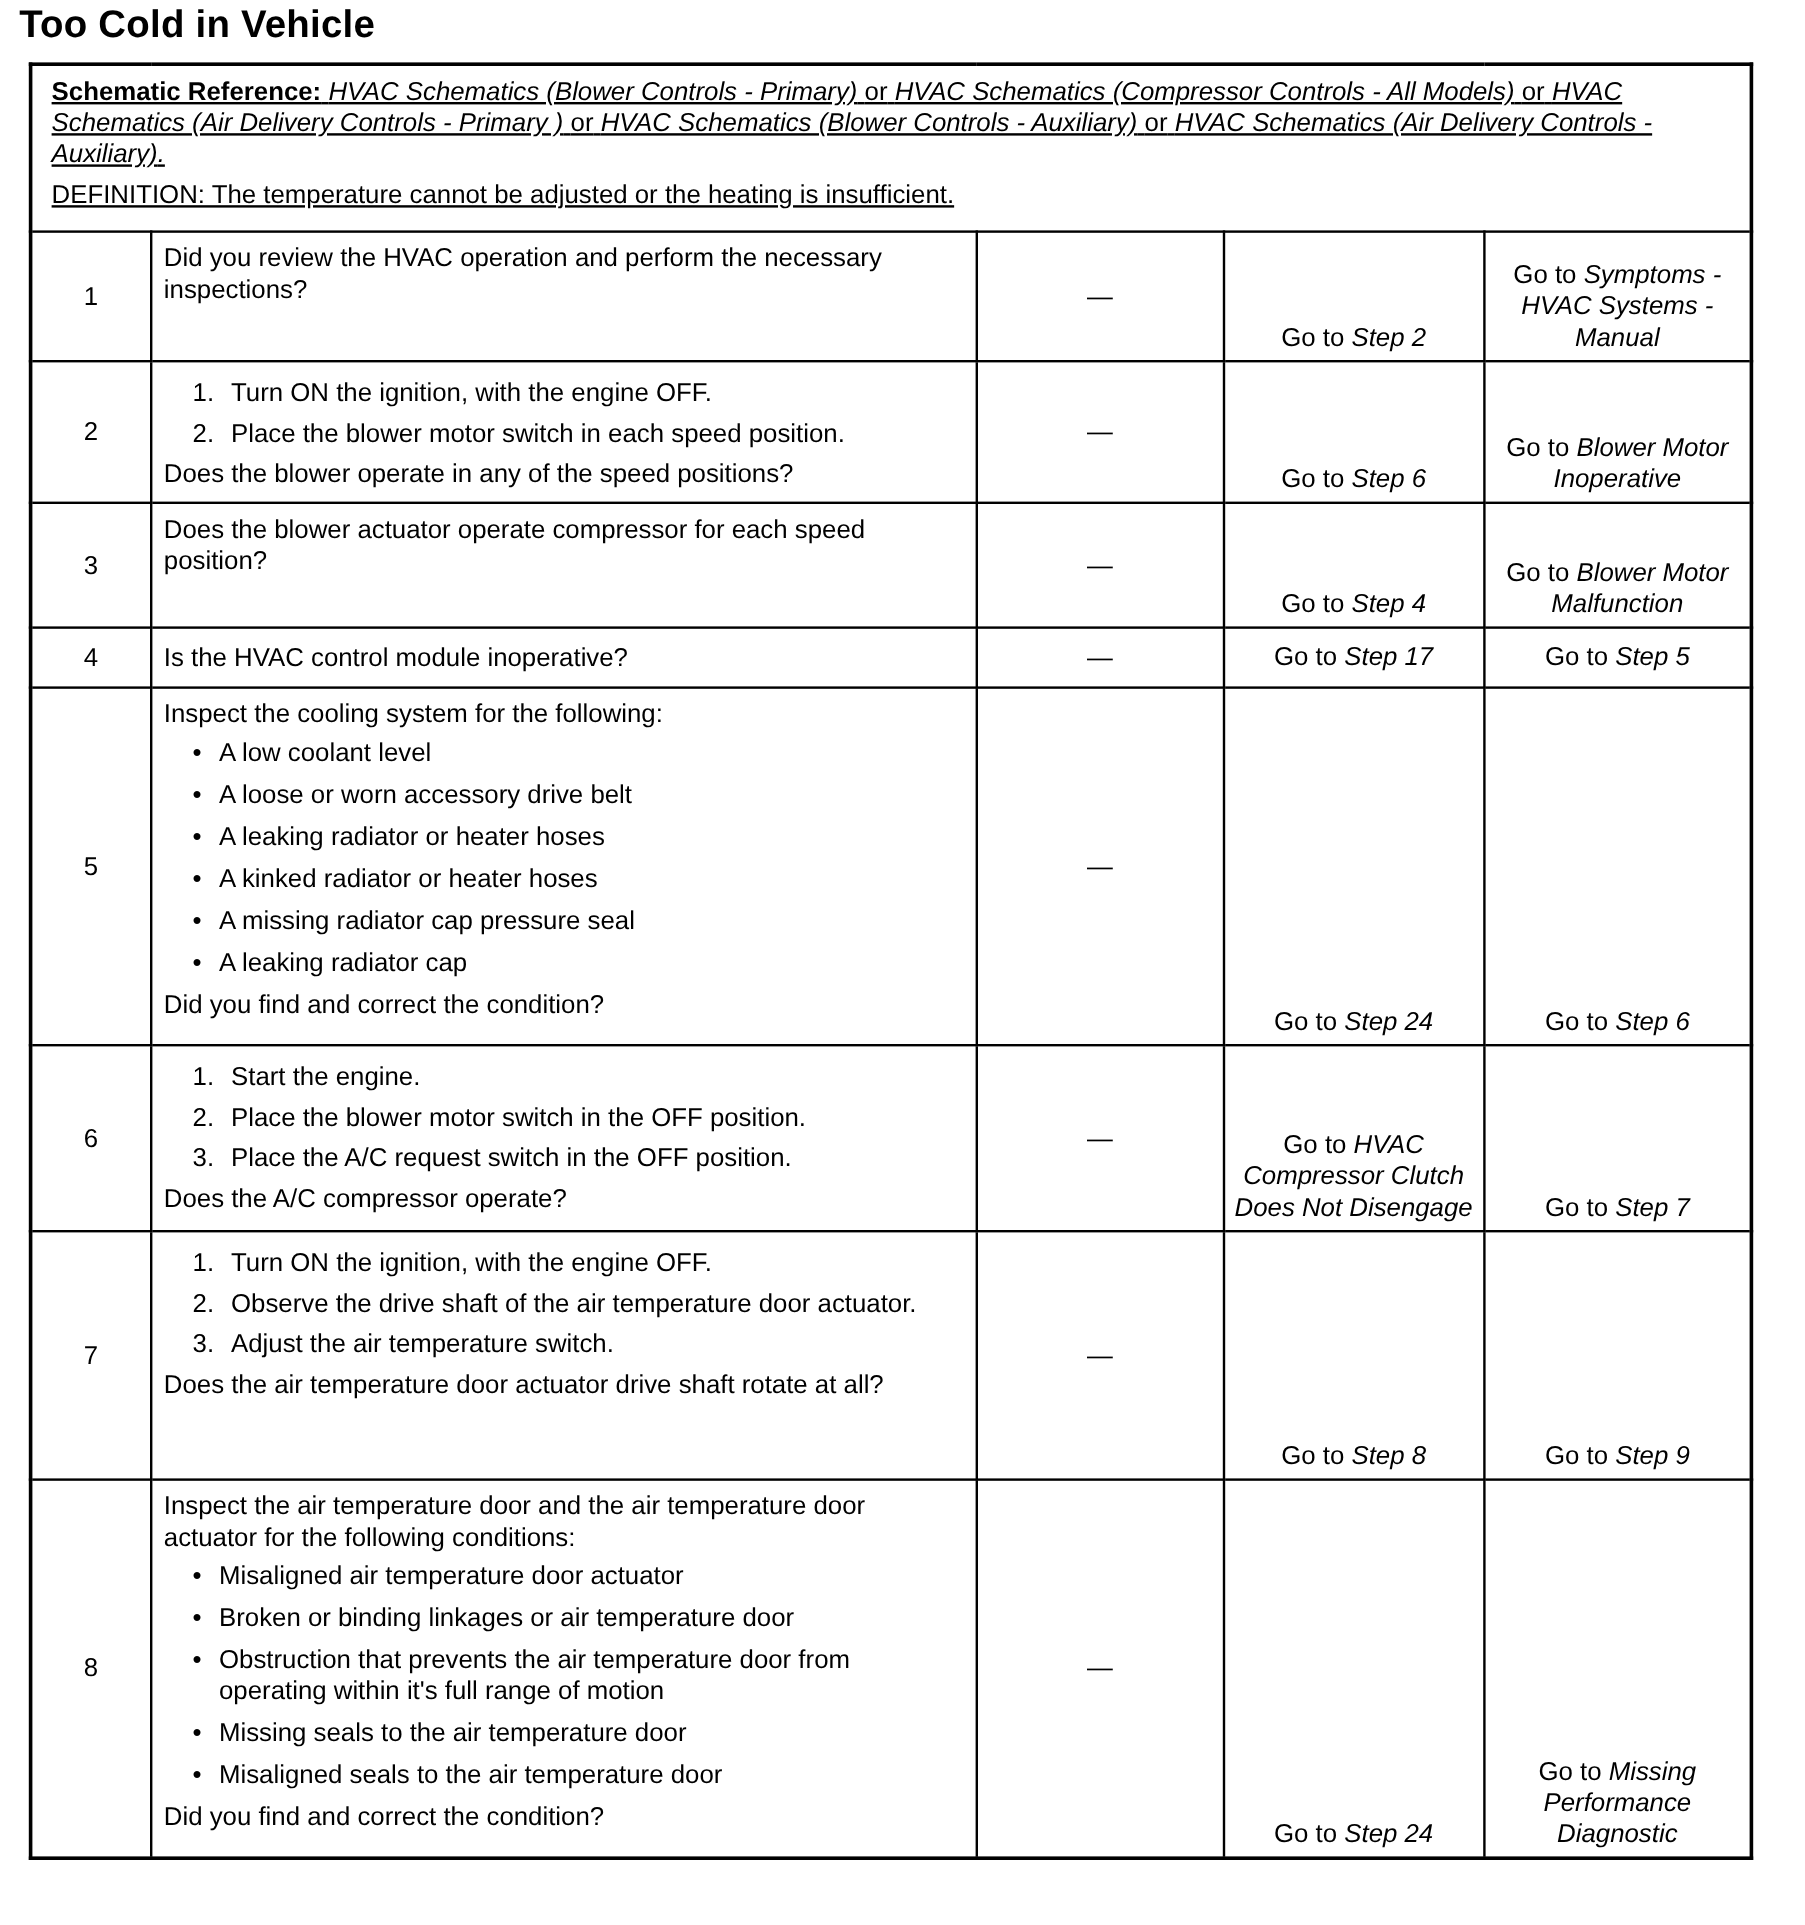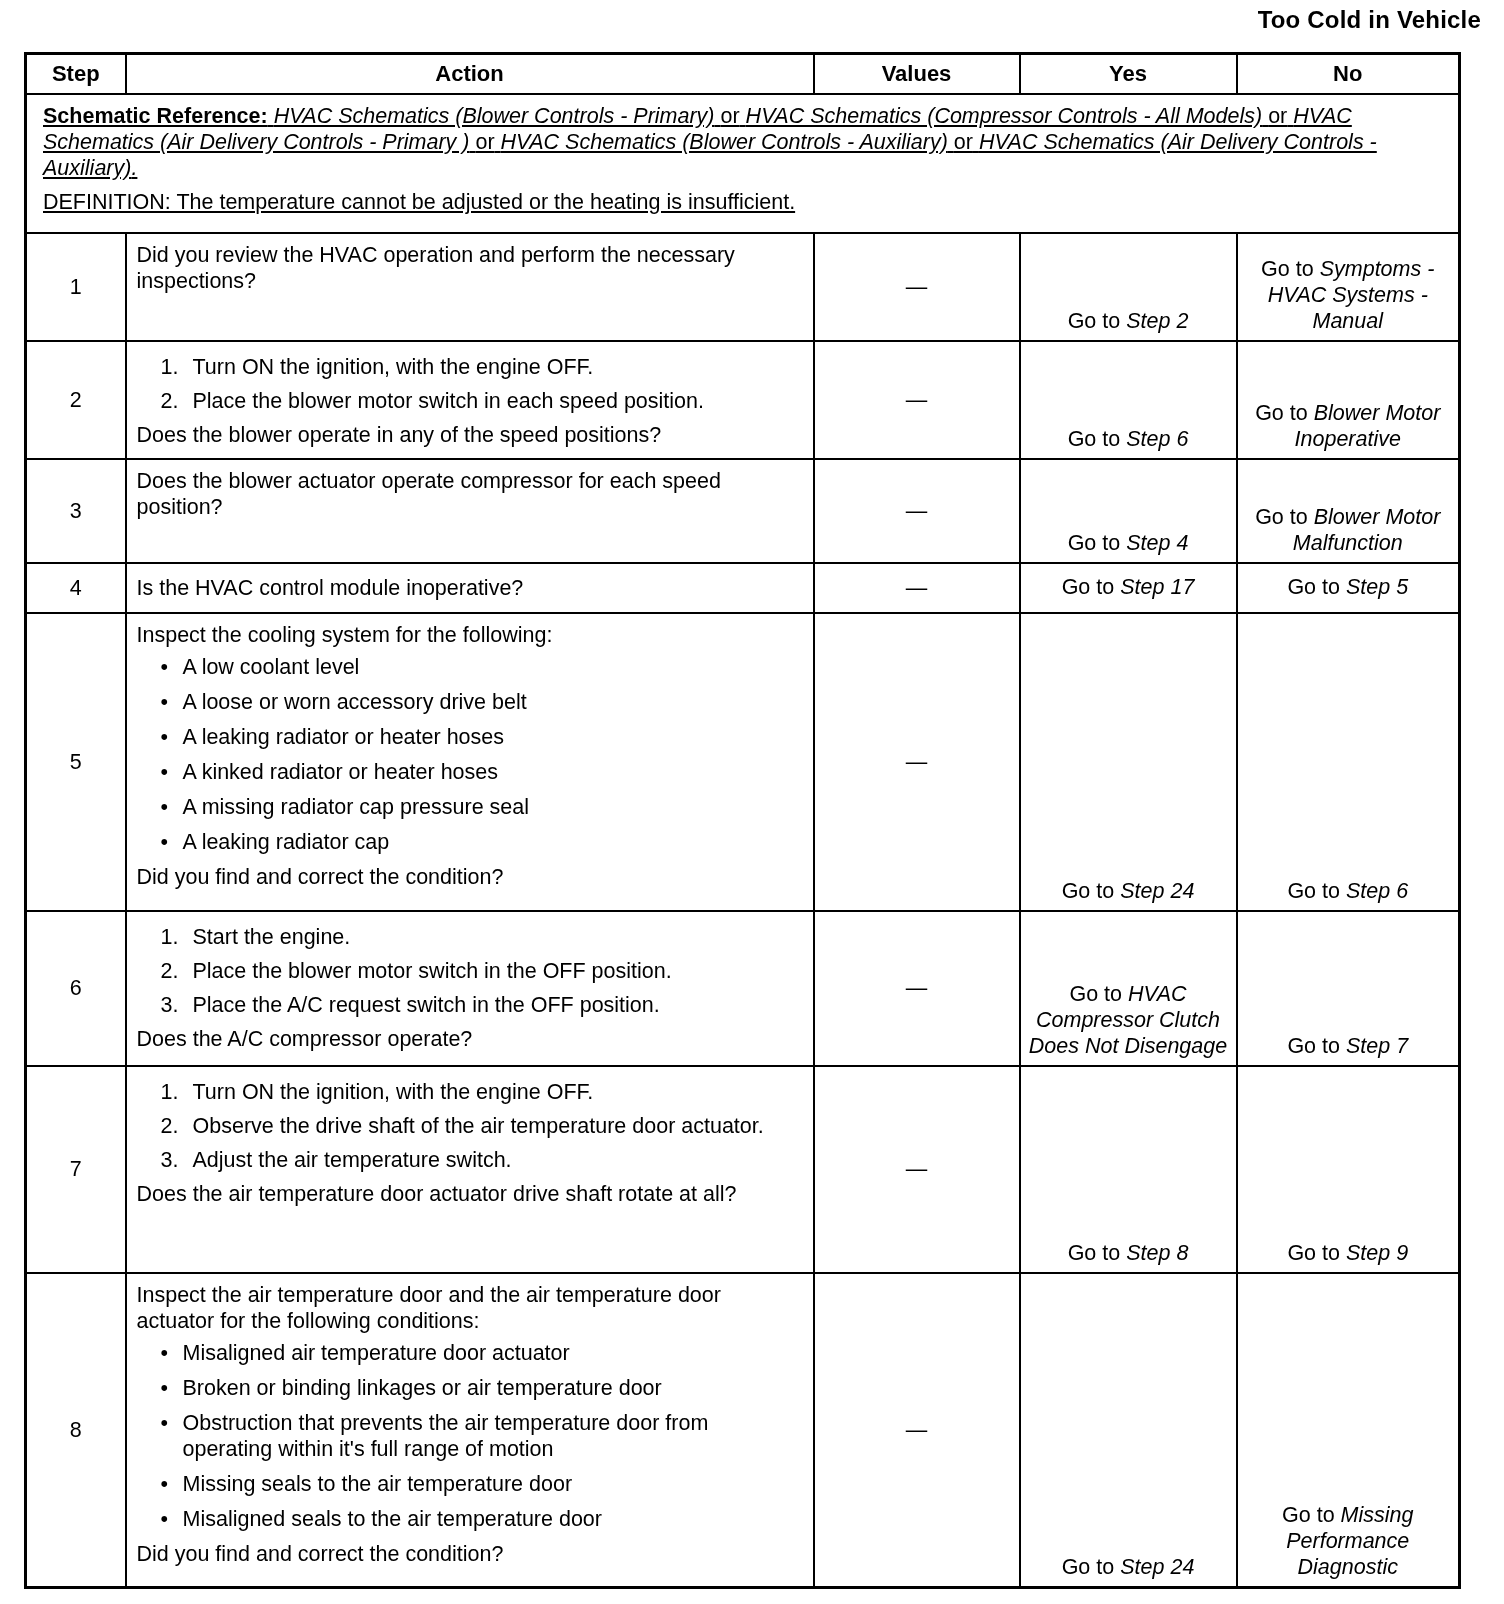--- a/index.html
+++ b/index.html
@@ -2,22 +2,22 @@
 <html><head>
   <meta charset="utf-8">
   <style>
     html, body { margin: 0; padding: 0; background: #ffffff; }
     body {
       width: 1504px; height: 1604px; position: relative; overflow: hidden;
       font-family: "Liberation Sans", "DejaVu Sans", sans-serif;
       color: #000000;
     }
     .title {
-      position: absolute; left: 0; top: 2px; width: 1481px;
-      text-align: right; font-weight: bold; font-size: 24px; line-height: 36px;
+      position: absolute; left: 16px; top: 2px; width: 1481px;
+      text-align: left; font-weight: bold; font-size: 32px; line-height: 36px;
       letter-spacing: 0.2px;
     }
     table.diag {
       position: absolute; left: 24px; top: 52px;
       width: 1434px;
       border-collapse: collapse;
       table-layout: fixed;
       border: 3px solid #000;
       font-size: 21.5px;
       line-height: 26px;
@@ -68,27 +68,20 @@
 
 <table class="diag">
   <colgroup>
     <col class="c-step">
       <col class="c-action">
       <col class="c-values">
       <col class="c-yes">
       <col class="c-no">
   </colgroup>
   <tbody>
-      <tr class="r-head">
-    <th>Step</th>
-    <th>Action</th>
-    <th>Values</th>
-    <th>Yes</th>
-    <th>No</th>
-  </tr>
   <tr class="r-schem">
     <td colspan="5" class="schem">
       <p>
         <span class="b">Schematic Reference:</span>
         <span class="it">HVAC Schematics (Blower Controls - Primary)</span>
         <span>or</span>
         <span class="it">HVAC Schematics (Compressor Controls - All Models)</span>
         <span>or</span>
         <span class="it">HVAC Schematics (Air Delivery Controls - Primary )</span>
         <span>or</span>

